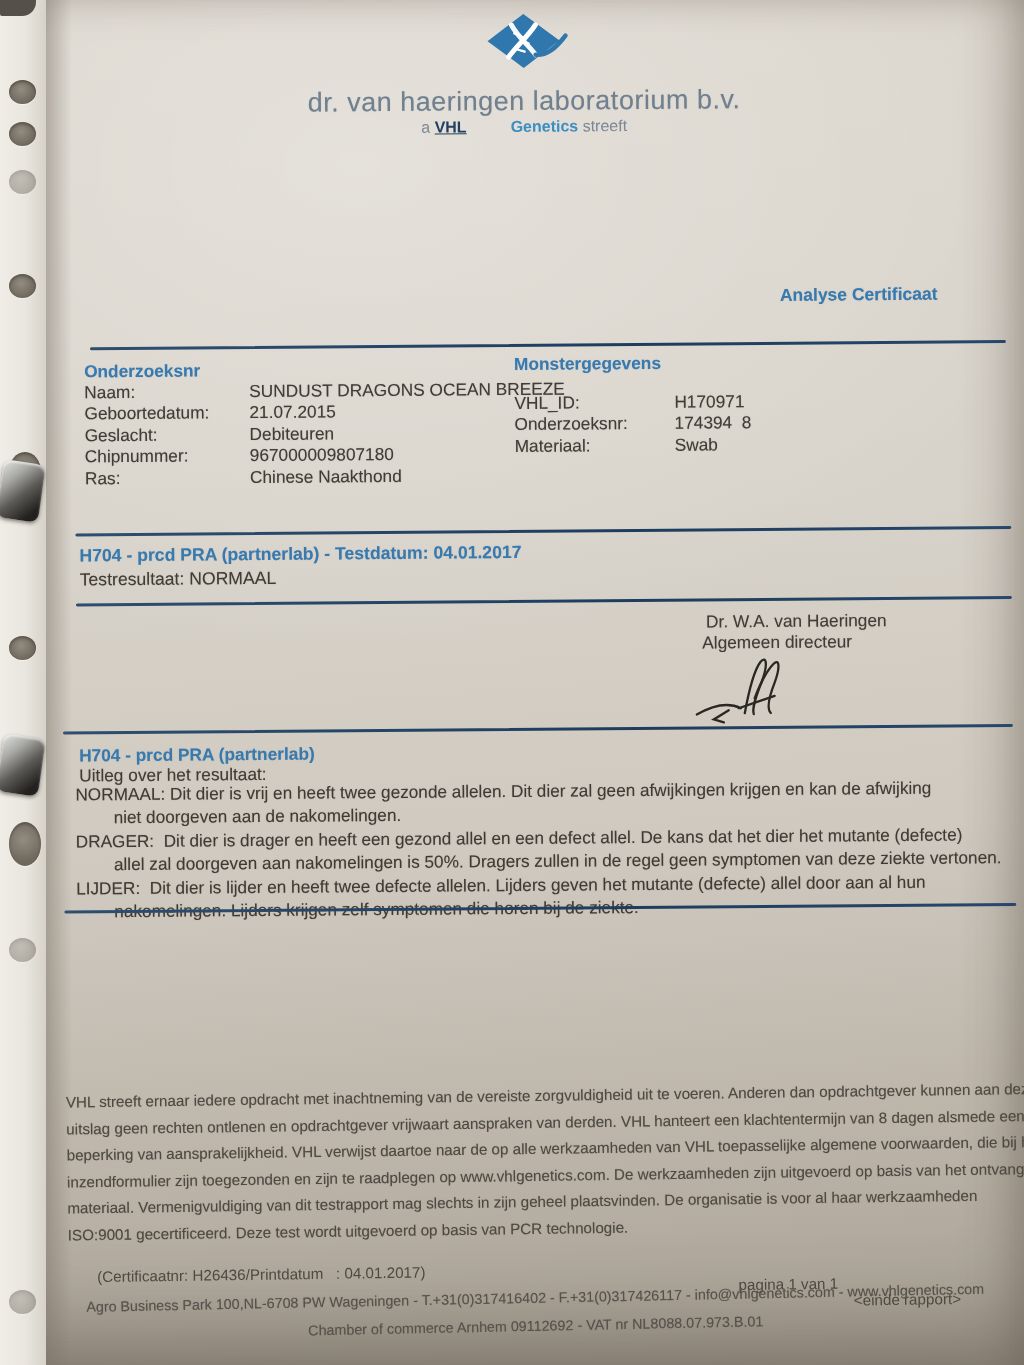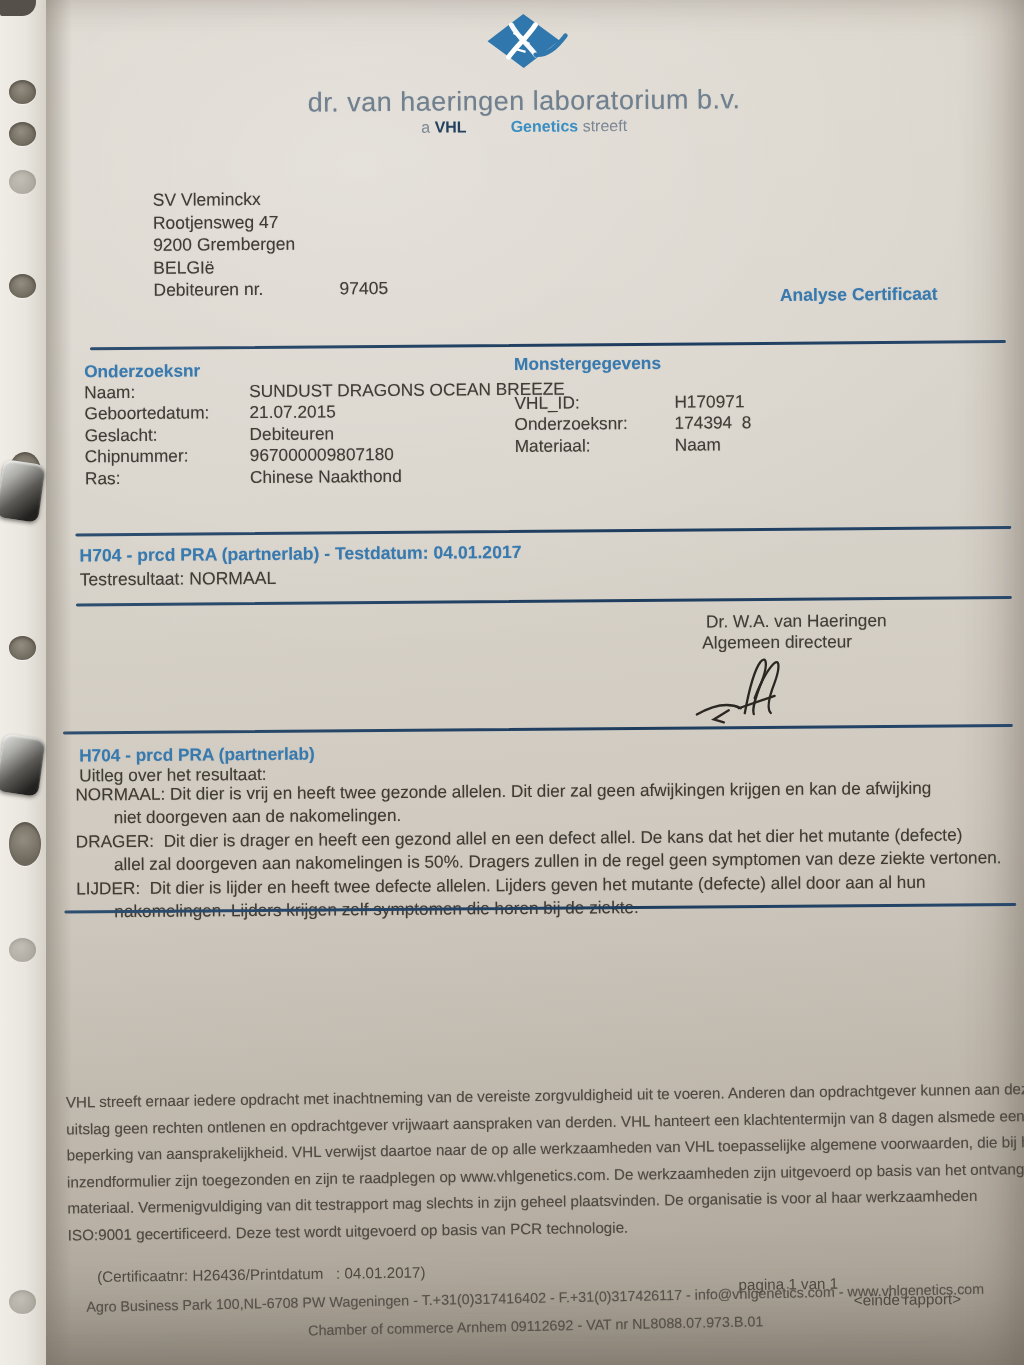--- a/index.html
+++ b/index.html
@@ -18,21 +18,21 @@
                 inset 0 26px 40px -30px rgba(120,110,96,.35);
   }
   .content{position:absolute;inset:0;transform:rotate(-0.45deg);transform-origin:50% 45%;}
   .abs{position:absolute;}
   .soft{text-shadow:0 0 1px rgba(70,64,56,.38);}
   .blue-h{color:#3879ae;font-weight:bold;text-shadow:0 0 1px rgba(56,121,174,.35);}
   .rule{position:absolute;height:3px;border-radius:2px;
         background:linear-gradient(90deg,#2e4e70,#1e3d5e 60%,#27476b);}
   .company-name{font-size:27px;letter-spacing:.5px;color:#71808f;text-shadow:0 0 1px rgba(113,128,143,.45);}
   .tagline{font-size:16px;color:#7b8794;}
-  .tagline b.dk{color:#24405f;}
+  .tagline b.dk{color:#24405f;text-decoration:underline;}
   .tagline b.bl{color:#3b8ec2;margin-left:44px;}
   .addr-line{line-height:22.5px;font-size:17.5px;}
   .row{height:21.4px;font-size:17.3px;white-space:pre;}
   .row .lab{display:inline-block;}
   .a-lab{width:165px;} .s-lab{width:160px;}
   .exp-line{line-height:23.4px;font-size:17.2px;white-space:pre;color:#3f3b34;}
   .exp-ind{margin-left:38px;}
   .disc-line{line-height:26.6px;font-size:15.2px;color:#4e4941;text-shadow:0 0 1px rgba(78,73,65,.4);white-space:pre;}
   .footer-line{font-size:14.3px;color:#56514a;text-shadow:0 0 1px rgba(86,81,74,.4);}
   
@@ -66,49 +66,39 @@
           <path d="M62,43 C73,44 82,37 92,24" stroke="#2f77ac" stroke-width="4.5" fill="none" stroke-linecap="round"></path>
         </svg>
       </div>
       <div class="abs company-name" style="left:0;top:86px;width:1056px;text-align:center;">dr. van haeringen laboratorium b.v.</div>
       <div class="abs tagline" style="left:0;top:118px;width:1056px;text-align:center;">
         <span>a</span>
         <b class="dk">VHL</b><b class="bl">Genetics</b>
         <span>streeft</span>
       </div>
 
-      <div class="abs soft" style="left:156px;top:186px;">
-        <div class="addr-line">SV Vleminckx</div>
-        <div class="addr-line">Rootjensweg 47</div>
-        <div class="addr-line">9200 Grembergen</div>
-        <div class="addr-line">BELGIë</div>
-        <div class="addr-line">
-          <span>Debiteuren nr.</span>
-          <span style="position:absolute;left:186px;">97405</span>
-        </div>
-      </div>
 
       <div class="abs blue-h" style="left:640px;top:287px;width:300px;text-align:right;font-size:17.5px;">Analyse Certificaat</div>
 
       <div class="rule" style="left:92px;top:344px;width:916px;"></div>
 
       <div class="abs blue-h" style="left:86px;top:358px;font-size:17.3px;">Onderzoeksnr</div>
       <div class="abs soft" style="left:86px;top:379px;">
         <div class="row"><span class="lab a-lab">Naam:</span><span>SUNDUST DRAGONS OCEAN BREEZE</span></div>
         <div class="row"><span class="lab a-lab">Geboortedatum:</span><span>21.07.2015</span></div>
         <div class="row"><span class="lab a-lab">Geslacht:</span><span>Debiteuren</span></div>
         <div class="row"><span class="lab a-lab">Chipnummer:</span><span>967000009807180</span></div>
         <div class="row"><span class="lab a-lab">Ras:</span><span>Chinese Naakthond</span></div>
       </div>
 
       <div class="abs blue-h" style="left:516px;top:354px;font-size:17.3px;">Monstergegevens</div>
       <div class="abs soft" style="left:516px;top:393px;">
         <div class="row"><span class="lab s-lab">VHL_ID:</span><span>H170971</span></div>
         <div class="row"><span class="lab s-lab">Onderzoeksnr:</span><span>174394  8</span></div>
-        <div class="row"><span class="lab s-lab">Materiaal:</span><span>Naam</span></div>
+        <div class="row"><span class="lab s-lab">Materiaal:</span><span>Swab</span></div>
       </div>
 
       <div class="rule" style="left:76px;top:530px;width:936px;"></div>
 
       <div class="abs blue-h" style="left:80px;top:542px;font-size:17.6px;">H704 - prcd PRA (partnerlab) - Testdatum: 04.01.2017</div>
       <div class="abs soft" style="left:80px;top:566px;font-size:17.6px;">Testresultaat: NORMAAL</div>
 
       <div class="rule" style="left:76px;top:600px;width:936px;"></div>
 
       <div class="abs soft" style="left:706px;top:613px;font-size:17.3px;">Dr. W.A. van Haeringen</div>

